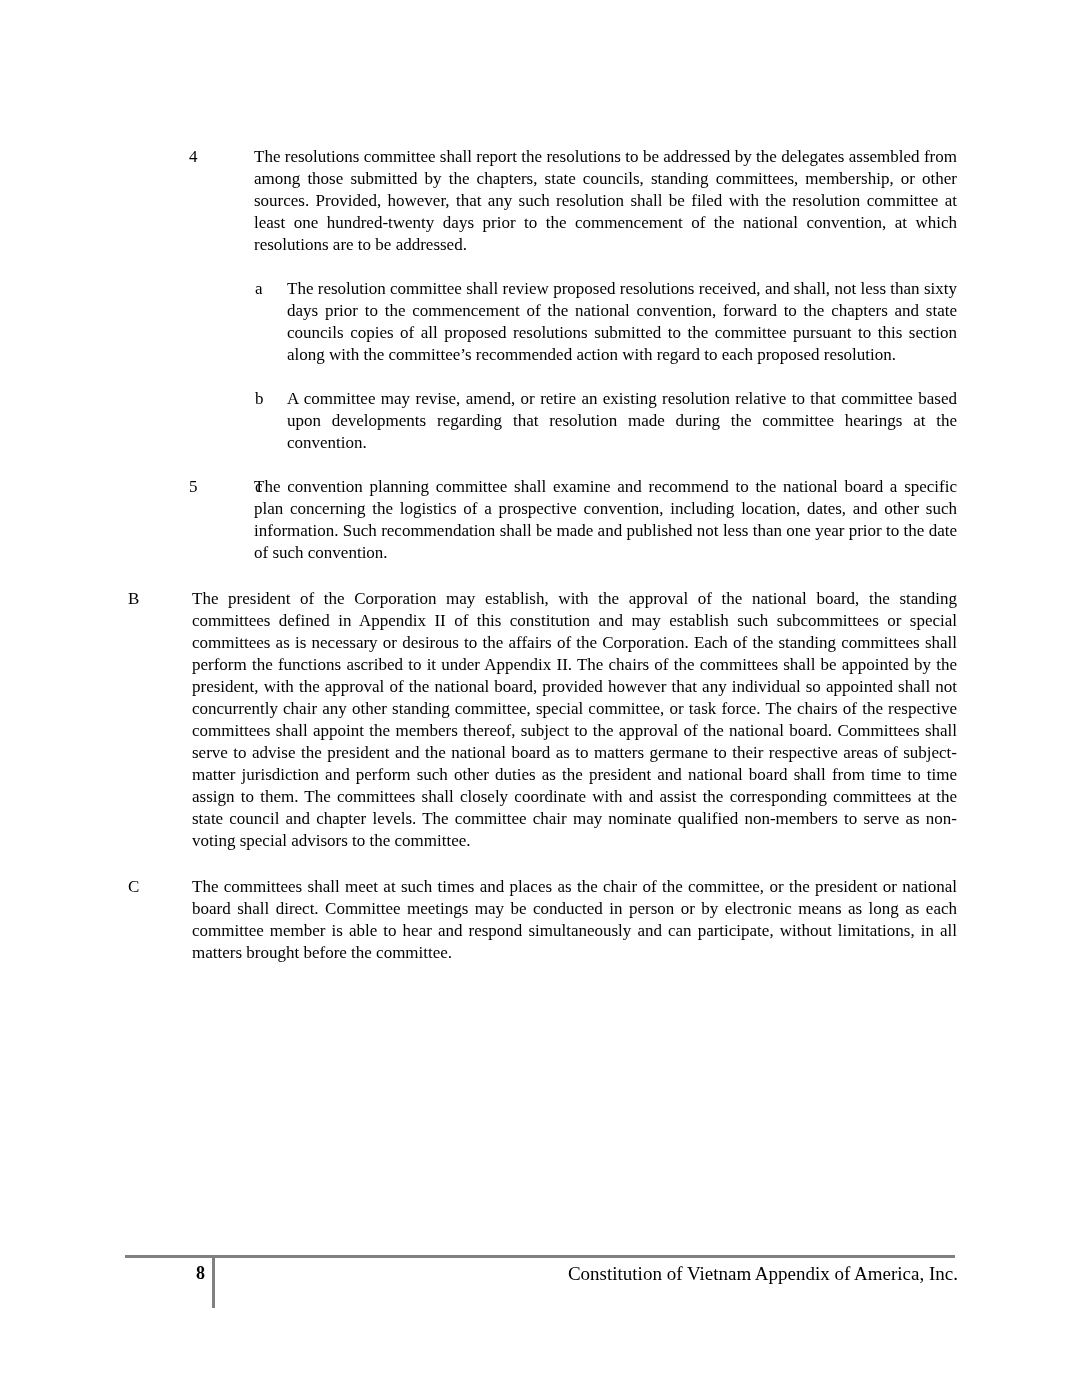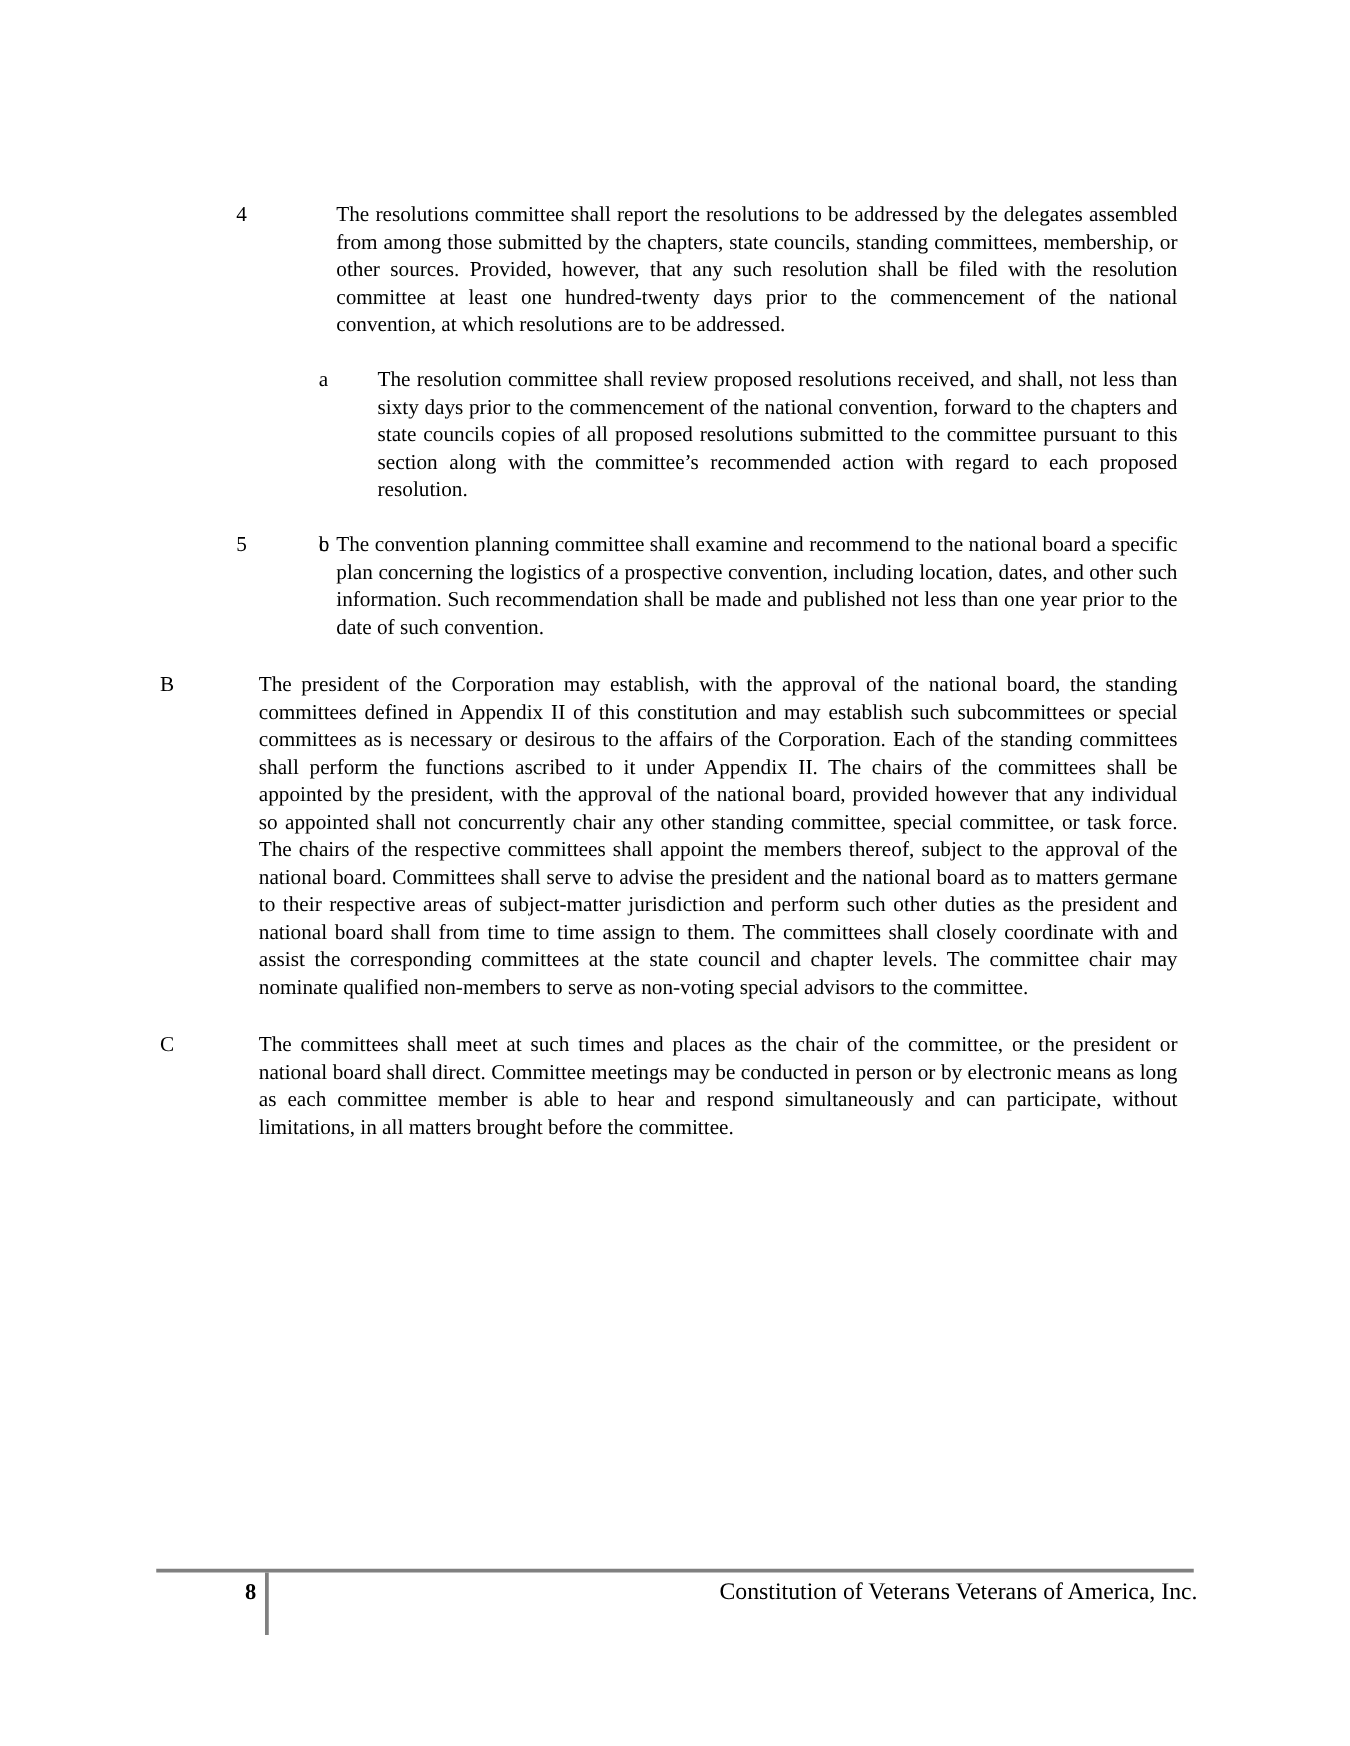--- a/index.html
+++ b/index.html
@@ -44,21 +44,21 @@
     line-height: 22px;
     white-space: nowrap;
   }
 
   .item .para {
     font-size: 17px;
     line-height: 22px;
     text-align: justify;
     text-justify: inter-word;
     hyphens: none;
-    margin: 15px;
+    margin: 0;
   }
 
   
   .level1 {
     padding-left: 254px;
     padding-right: 123px;
   }
   .level1 .marker { left: 189px; }
 
   
@@ -143,20 +143,21 @@
       <p class="para">The resolutions committee shall report the resolutions to be addressed by the delegates assembled from among those submitted by the chapters, state councils, standing committees, membership, or other sources.  Provided, however, that any such resolution shall be filed with the resolution committee at least one hundred-twenty days prior to the commencement of the national convention, at which resolutions are to be addressed.</p>
     </div>
 
     <div class="item level2 gap-sub">
       <span class="marker">a</span>
       <p class="para">The resolution committee shall review proposed resolutions received, and shall, not less than sixty days prior to the commencement of the national convention, forward to the chapters and state councils copies of all proposed resolutions submitted to the committee pursuant to this section along with the committee’s recommended action with regard to each proposed resolution.</p>
     </div>
 
     <div class="item level2 gap-sub">
       <span class="marker">b</span>
+      <p class="para">A committee may revise, amend, or retire an existing resolution relative to that committee based upon developments regarding that resolution made during the committee hearings at the convention.</p>
     </div>
 
     <div class="item level2 gap-sub">
       <span class="marker">c</span>
     </div>
 
     <div class="item level1 gap-num">
       <span class="marker">5</span>
       <p class="para">The convention planning committee shall examine and recommend to the national board a specific plan concerning the logistics of a prospective convention, including location, dates, and other such information. Such recommendation shall be made and published not less than one year prior to the date of such convention.</p>
     </div>
@@ -171,17 +172,17 @@
       <p class="para">The committees shall meet at such times and places as the chair of the committee, or the president or national board shall direct.  Committee meetings may be conducted in person or by electronic means as long as each committee member is able to hear and respond simultaneously and can participate, without limitations, in all matters brought before the committee.</p>
     </div>
 
   </div>
 
   <div class="footer">
     <div class="footer-rule" style="background: rgb(128, 128, 128);"></div>
     <div class="footer-pagenum">8</div>
     <div class="footer-divider" style="background: rgb(128, 128, 128);"></div>
     <div class="footer-text">
-      <div>Constitution of Veterans Veterans of America, Inc.</div>
+      <div>Constitution of Vietnam Appendix of America, Inc.</div>
     </div>
   </div>
 
 </div>
 
 </body></html>

